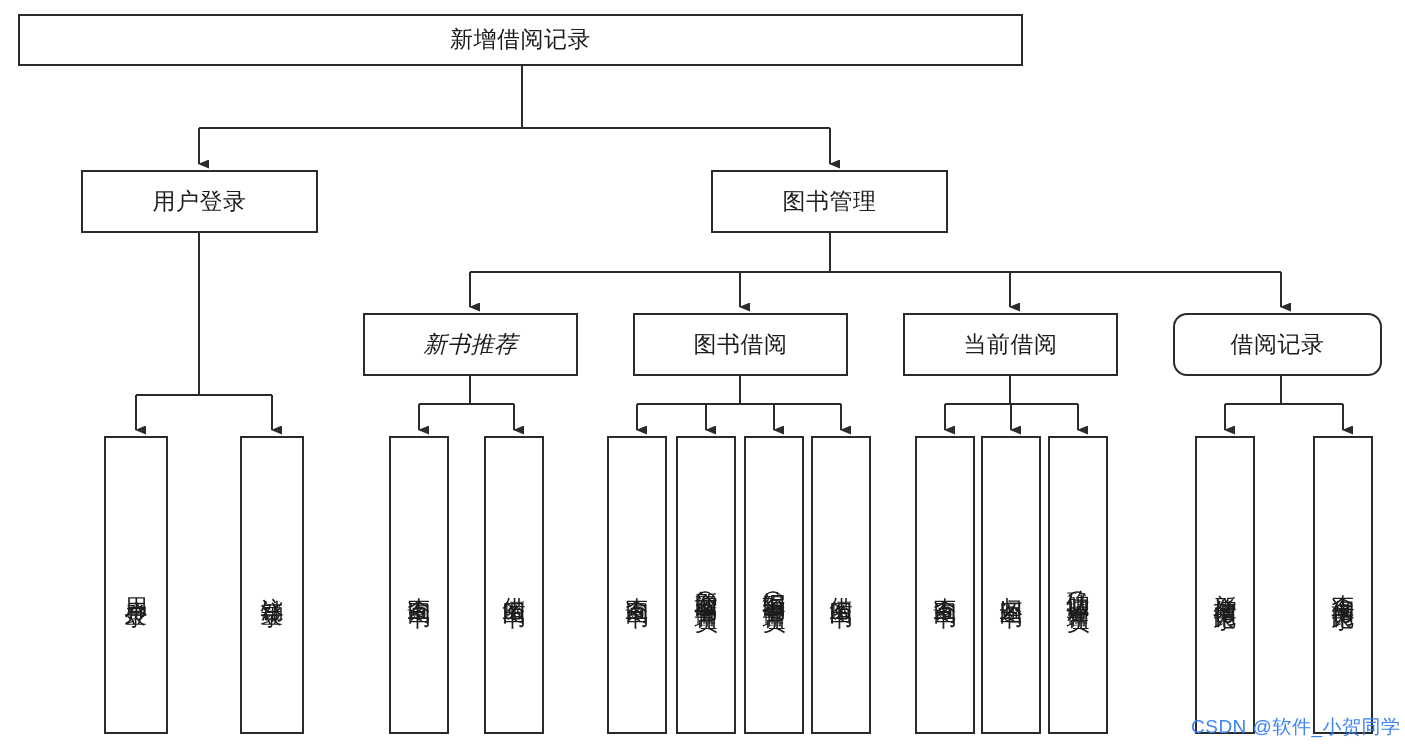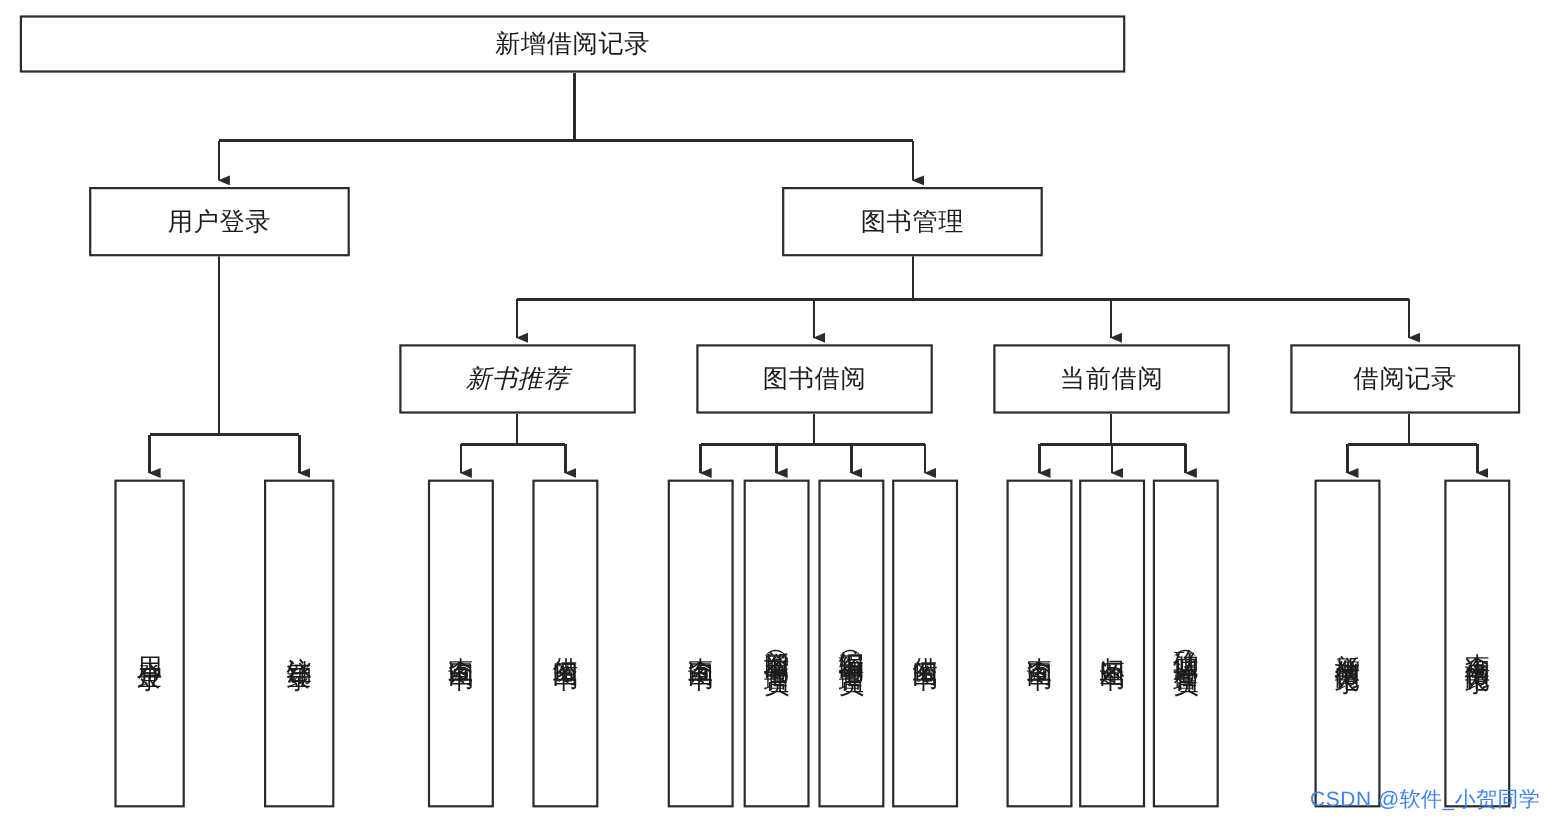--- a/index.html
+++ b/index.html
@@ -132,21 +132,21 @@
 
   <div class="node-box" style="left:363px; top:313px; width:215px; height:63px;font-style:italic;">
     <span class="node-label">新书推荐</span>
   </div>
   <div class="node-box" style="left:633px; top:313px; width:215px; height:63px;">
     <span class="node-label">图书借阅</span>
   </div>
   <div class="node-box" style="left:903px; top:313px; width:215px; height:63px;">
     <span class="node-label">当前借阅</span>
   </div>
-  <div class="node-box" style="left:1173px; top:313px; width:209px; height:63px;">
+  <div class="node-box" style="left:1173px; top:313px; width:209px; height:63px;border-radius:14px;">
     <span class="node-label">借阅记录</span>
   </div>
 
   <div class="node-box vertical" style="left:104px; top:436px; width:64px; height:298px;">
     <span class="node-label">用户登录</span>
   </div>
   <div class="node-box vertical" style="left:240px; top:436px; width:64px; height:298px;">
     <span class="node-label">注销登录</span>
   </div>
 

